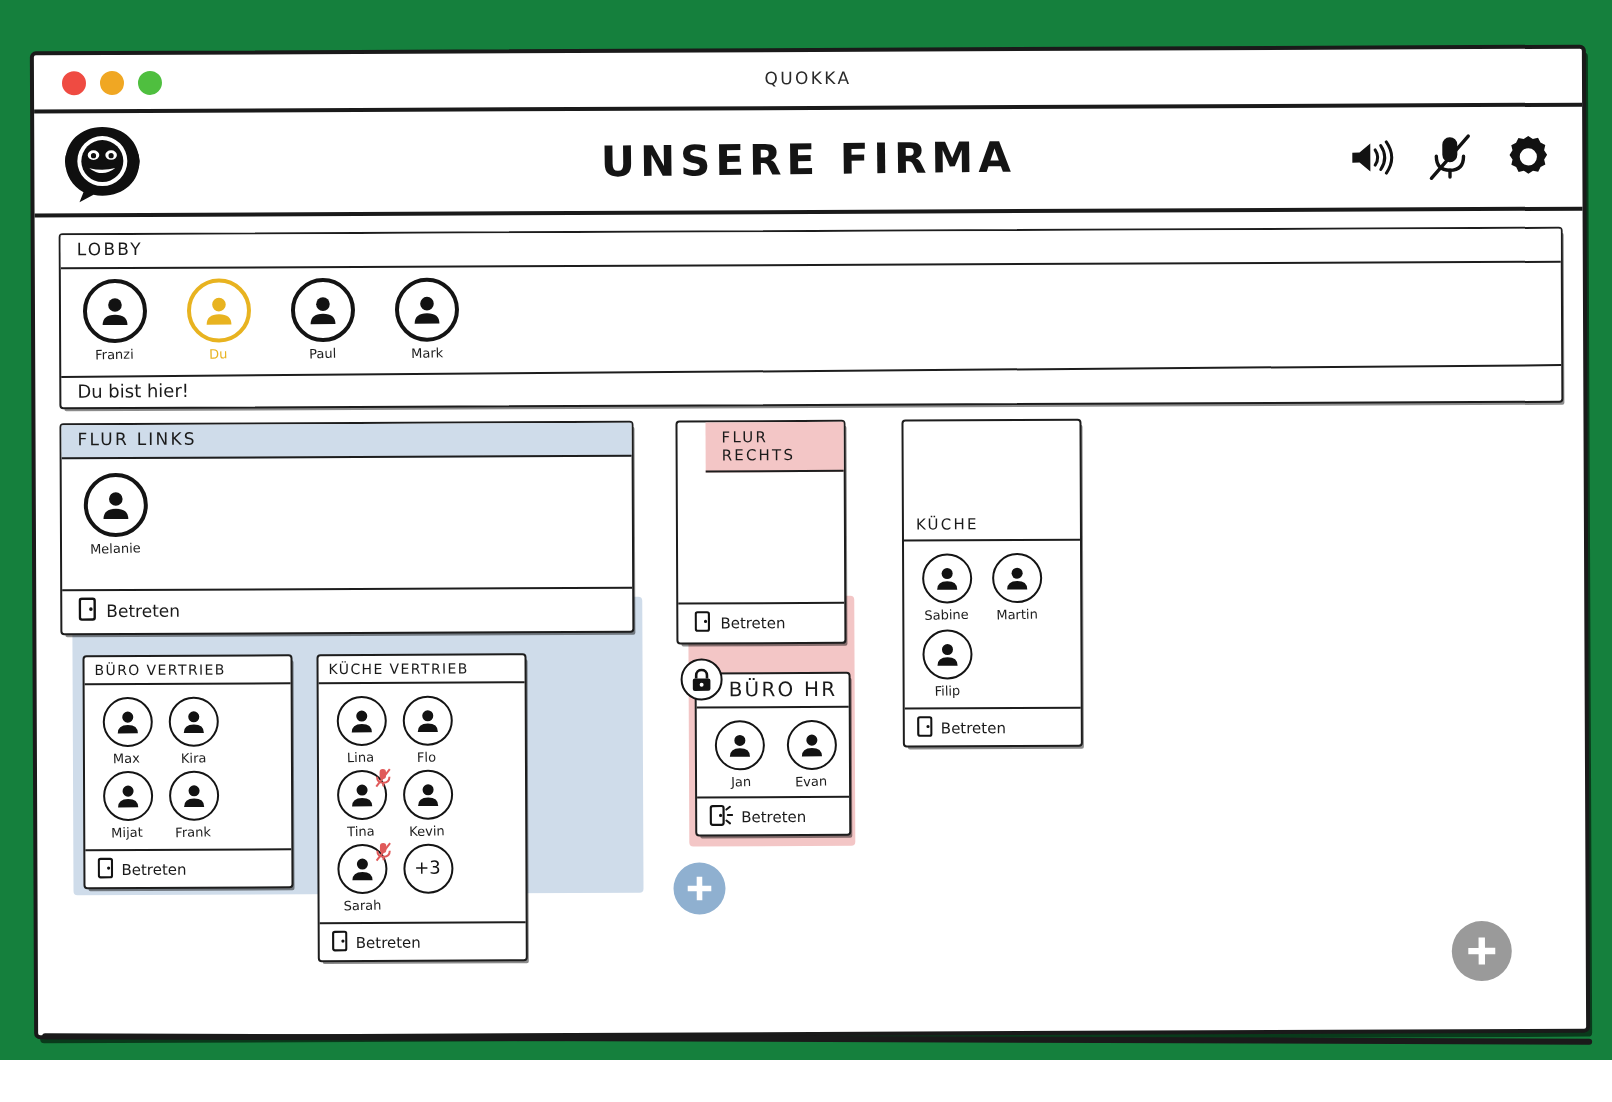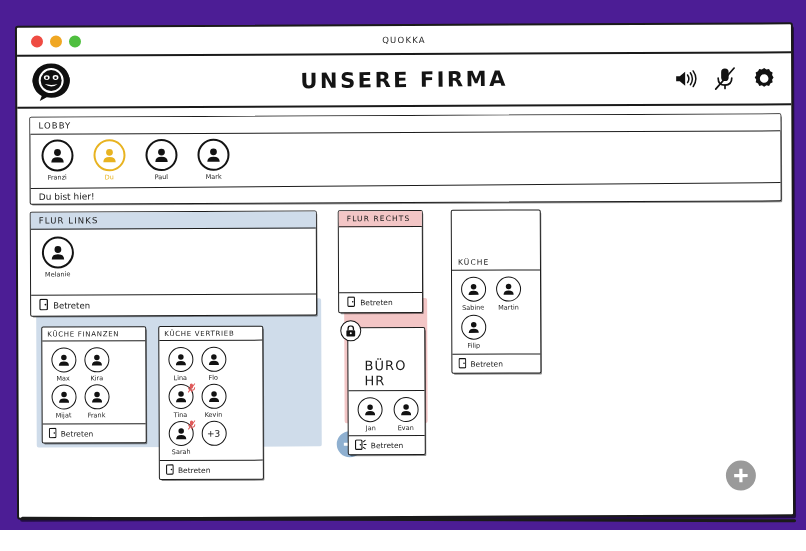--- a/index.html
+++ b/index.html
@@ -1,18 +1,18 @@
 <!DOCTYPE html>
 <html><head>
 <meta charset="utf-8">
 <style>
   html,body{margin:0;padding:0;background:#ffffff;}
   body{width:806px;height:551px;overflow:hidden;font-family:"DejaVu Sans",sans-serif;}
 
-  .screen{position:relative;width:806px;height:530px;background:#4c1d95;}
+  .screen{position:relative;width:806px;height:530px;background:#15803d;}
 
   
   .window{
     position:absolute;left:16px;top:24px;width:774px;height:490px;
     background:#fff;
     border:2px solid #1a1a1a;
     border-radius:3px;
     box-shadow:2px 3px 0 -1px rgba(0,0,0,.55);
     transform:rotate(-0.25deg);
   }
@@ -100,21 +100,21 @@
   .zone-blue{width:290px;}
   .zone-red{width:95px;margin-left:18px;}
   .zone-plain{width:92px;margin-left:18px;}
 
   .zone-bg{position:absolute;border-radius:2px;}
   .zone-bg.blue{background:#cfdcea;left:6px;top:88px;width:285px;height:148px;}
   .zone-bg.red{background:#f3c6c6;left:6px;top:88px;width:83px;height:125px;}
 
   .flur{position:relative;z-index:3;}
   .flur .room-label.blue{background:#cfdcea;}
-  .flur .room-label.red{background:#f3c6c6;}
+  .flur .room-label.red{background:#f3c6c6;margin-left:14px;}
   .flur-body{height:58px;padding:7px 0 0 9px;}
   .flur-foot{
     border-top:1.5px solid #1d1d1d;padding:3px 8px;font-size:8.5px;
     display:flex;align-items:center;gap:5px;color:#1a1a1a;cursor:pointer;
   }
 
   .stem{position:absolute;width:7px;height:12px;z-index:1;}
   .stem.blue{background:#9db9d4;}
   .stem.red{background:#e79a9a;}
 
@@ -133,21 +133,21 @@
     background:#fff;border:1.6px solid #141414;display:flex;align-items:center;justify-content:center;z-index:6;
   }
 
   
   .kitchen{width:88px;}
   .kitchen .room-label{font-size:7.5px;padding:3px 6px;margin-top:44px;}
   .kitchen-body{padding:6px 4px 4px 6px;display:flex;flex-wrap:wrap;gap:3px 5px;}
 
   
   .hr-wrap{position:relative;z-index:4;margin:14px 0 0 9px;width:78px;}
-  .hr-wrap .room-label{font-size:13px;padding:2.5px 4px 2.5px 16px;margin-top:27px;}
+  .hr-wrap .room-label{font-size:10px;padding:2.5px 4px 2.5px 16px;}
   .hr-body{padding:6px 4px 3px 7px;display:flex;gap:6px;}
 
   
   .fab{
     position:absolute;border-radius:50%;display:flex;align-items:center;justify-content:center;cursor:pointer;
   }
   .fab svg{display:block;}
   .fab-blue{width:26px;height:26px;background:#8fb0d0;left:306px;top:221px;}
   .fab-gray{width:30px;height:30px;background:#9a9a9a;right:37px;bottom:24px;}
 
@@ -288,21 +288,21 @@
                   </svg>
               </span>
               <span>Betreten</span>
             </div>
           </div>
 
           <div class="rooms">
 
             <div class="room-wrap">
               <div class="room sk">
-                <div class="room-label">KÜCHE FINANZEN</div>
+                <div class="room-label">BÜRO VERTRIEB</div>
                 <div class="room-body">
                   <div class="person sm">
                     <div class="avatar">
                       <svg width="13" height="13" viewBox="0 0 16 16">
                           <circle cx="8" cy="5" r="3.4" fill="#121212"></circle>
                           <path d="M1.8 15 q0 -5.2 6.2 -5.2 q6.2 0 6.2 5.2 Z" fill="#121212"></path>
                         </svg>
                     </div>
                     <div class="pname">Max</div>
                   </div>

